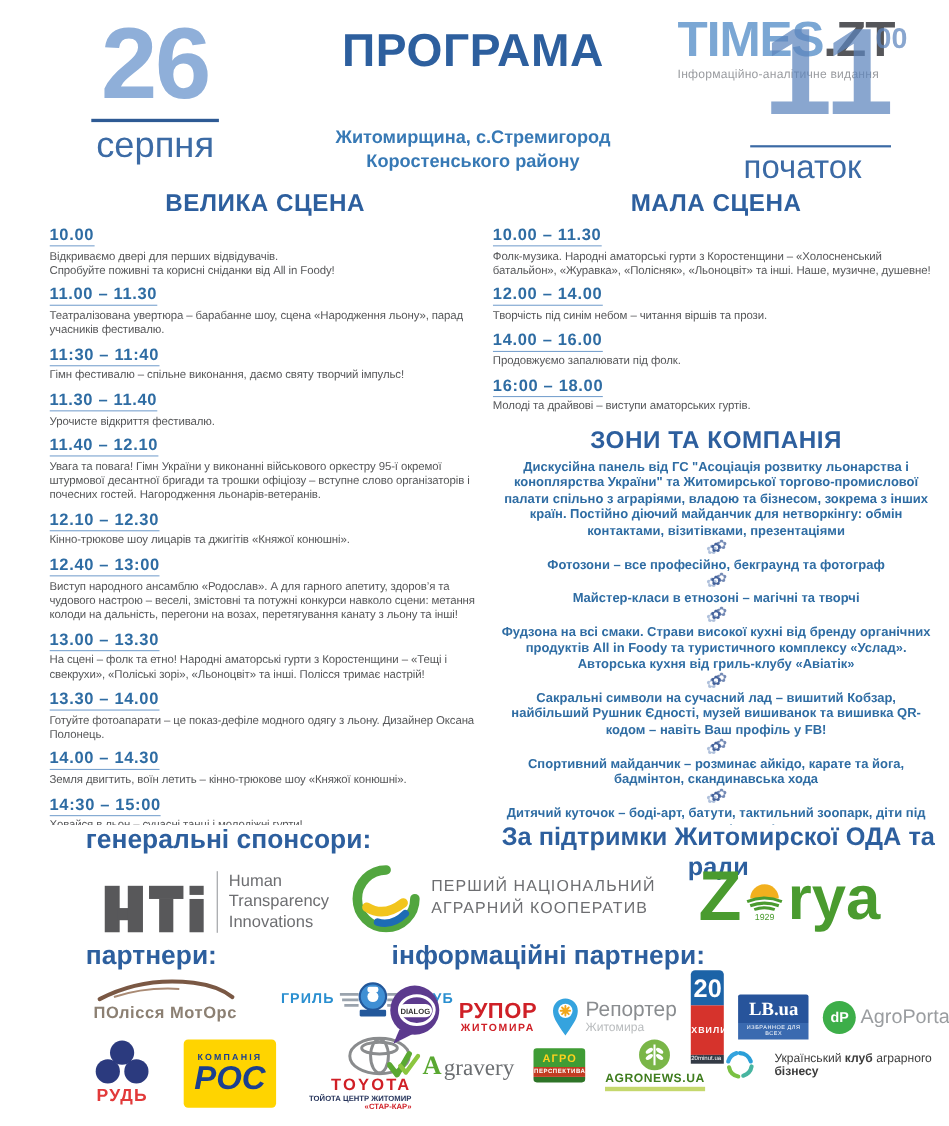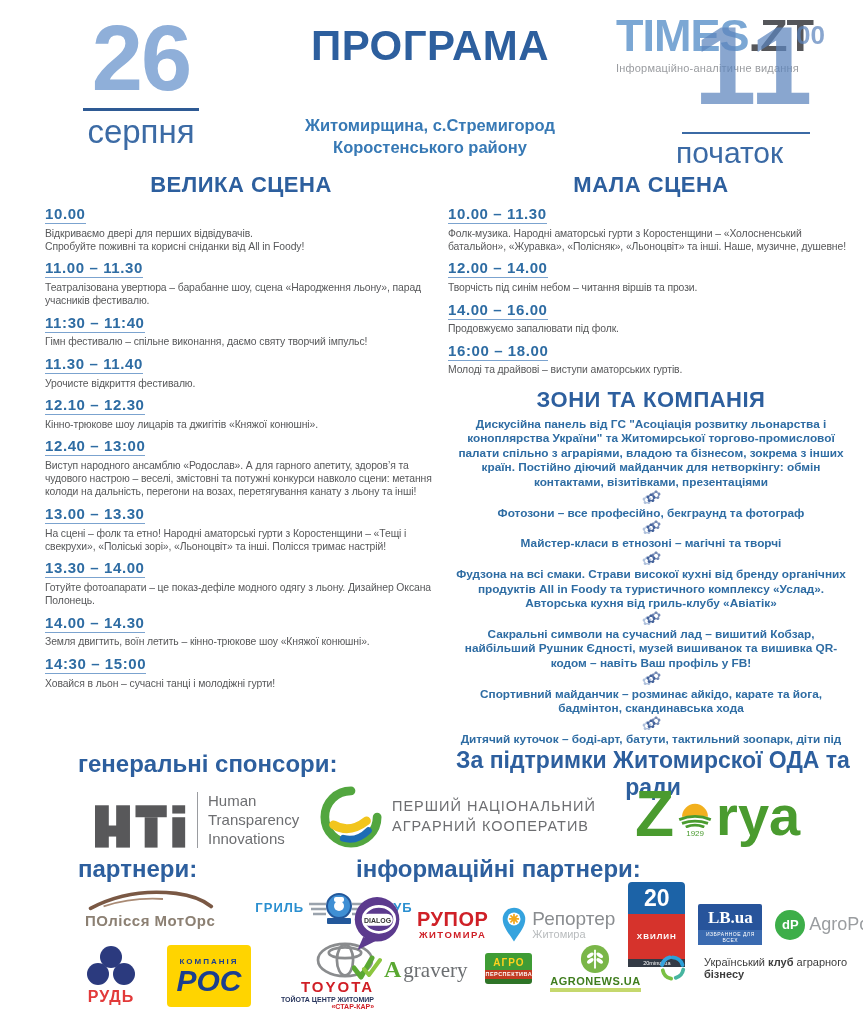--- a/index.html
+++ b/index.html
@@ -90,21 +90,21 @@
   .dialog { position:relative; }
 
   .rupor { text-align:center; }
   .rupor-l1 { font-size:20px; font-weight:900; color:#cf2027; letter-spacing:0.5px; line-height:0.95; }
   .rupor-l2 { font-size:9.5px; font-weight:800; color:#cf2027; letter-spacing:1.5px; }
 
   .reporter { display:flex; align-items:center; gap:5px; }
   .reporter-text .l1 { font-size:19px; color:#8a8d90; line-height:1; }
   .reporter-text .l2 { font-size:11px; color:#b9bcbe; }
 
-  .twenty { width:57px; text-align:center; }
+  .twenty { width:30px; text-align:left; }
   .twenty-box { background:#1c63a7; border-radius:4px 4px 0 0; height:32px; display:flex; align-items:center; justify-content:center; color:#fff; font-size:23px; font-weight:800; }
   .twenty-band { background:#d6332c; color:#fff; font-size:8px; font-weight:800; letter-spacing:1px; padding:18px 0; }
   .twenty-site { background:#333a45; color:#fff; font-size:5.5px; padding:1px 0; }
 
   .lb { width:64px; text-align:center; }
   .lb-box { background:#27549b; border-radius:2px 2px 0 0; color:#fff; font-size:17px; font-weight:700; font-family:"Liberation Serif", serif; padding:4px 0 2px 0; }
   .lb-tag { background:#3a6ab0; color:#fff; font-size:5px; letter-spacing:0.5px; padding:1px 0 2px 0; }
 
   .agroportal { display:flex; align-items:center; gap:4px; }
   .ap-circle { width:30px; height:30px; border-radius:50%; background:#3dae49; color:#fff; font-weight:800; font-size:13px; display:flex; align-items:center; justify-content:center; }
@@ -158,20 +158,21 @@
   </div>
 
   <div class="col col-left">
     <div class="stage-title">ВЕЛИКА СЦЕНА</div>
 
     <div class="sched-item"><div class="sched-time">10.00</div><div class="sched-desc">Відкриваємо двері для перших відвідувачів.
 Спробуйте поживні та корисні сніданки від All in Foody!</div></div>
     <div class="sched-item"><div class="sched-time">11.00 – 11.30</div><div class="sched-desc">Театралізована увертюра – барабанне шоу, сцена «Народження льону», парад учасників фестивалю.</div></div>
     <div class="sched-item"><div class="sched-time">11:30 – 11:40</div><div class="sched-desc">Гімн фестивалю – спільне виконання, даємо святу творчий імпульс!</div></div>
     <div class="sched-item"><div class="sched-time">11.30 – 11.40</div><div class="sched-desc">Урочисте відкриття фестивалю.</div></div>
+    <div class="sched-item"><div class="sched-time">11.40 – 12.10</div><div class="sched-desc">Увага та повага! Гімн України у виконанні військового оркестру 95-ї окремої штурмової десантної бригади та трошки офіціозу – вступне слово організаторів і почесних гостей. Нагородження льонарів-ветеранів.</div></div>
     <div class="sched-item"><div class="sched-time">12.10 – 12.30</div><div class="sched-desc">Кінно-трюкове шоу лицарів та джигітів «Княжої конюшні».</div></div>
     <div class="sched-item"><div class="sched-time">12.40 – 13:00</div><div class="sched-desc">Виступ народного ансамблю «Родослав». А для гарного апетиту, здоров’я та чудового настрою – веселі, змістовні та потужні конкурси навколо сцени: метання колоди на дальність, перегони на возах, перетягування канату з льону та інші!</div></div>
     <div class="sched-item"><div class="sched-time">13.00 – 13.30</div><div class="sched-desc">На сцені – фолк та етно! Народні аматорські гурти з Коростенщини – «Тещі і свекрухи», «Поліські зорі», «Льоноцвіт» та інші. Полісся тримає настрій!</div></div>
     <div class="sched-item"><div class="sched-time">13.30 – 14.00</div><div class="sched-desc">Готуйте фотоапарати – це показ-дефіле модного одягу з льону. Дизайнер Оксана Полонець.</div></div>
     <div class="sched-item"><div class="sched-time">14.00 – 14.30</div><div class="sched-desc">Земля двигтить, воїн летить – кінно-трюкове шоу «Княжої конюшні».</div></div>
     <div class="sched-item"><div class="sched-time">14:30 – 15:00</div><div class="sched-desc">Ховайся в льон – сучасні танці і молодіжні гурти!</div></div>
 
   </div>
 
   <div class="col col-right">

